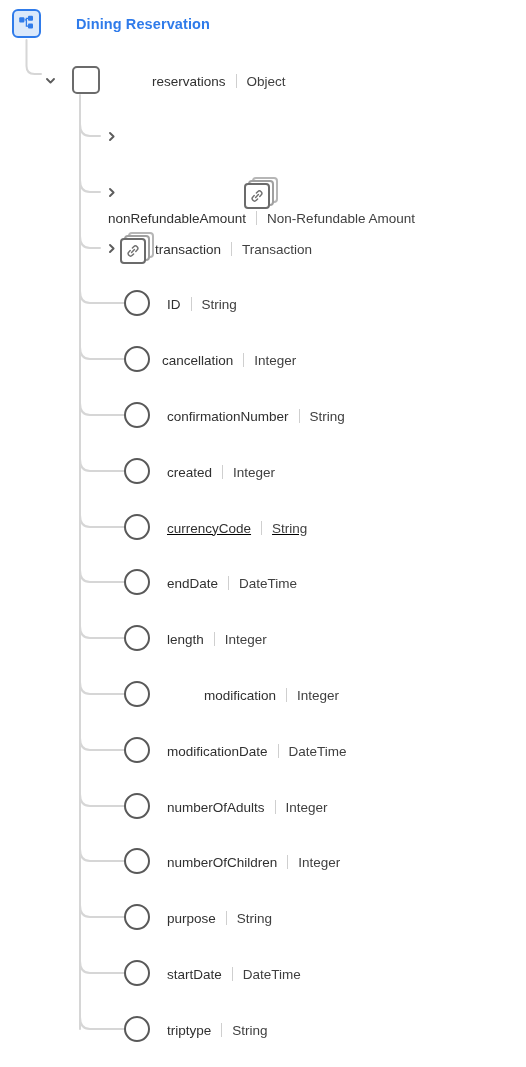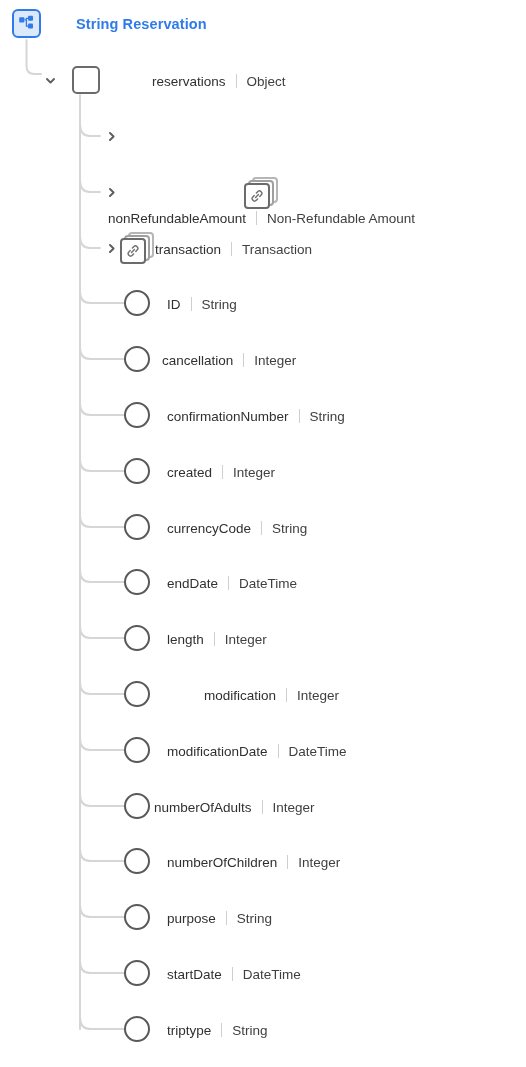--- a/index.html
+++ b/index.html
@@ -185,21 +185,21 @@
 
   <div class="root-head">
     <div class="root-icon">
       <svg width="17" height="17" viewBox="0 0 17 17" aria-hidden="true">
         <rect x="1.2" y="2.2" width="5.2" height="5.2" rx="1" fill="#2f7bea"></rect>
         <rect x="10.0" y="0.8" width="5.0" height="5.0" rx="1" fill="#2f7bea"></rect>
         <rect x="10.0" y="8.6" width="5.0" height="5.0" rx="1" fill="#2f7bea"></rect>
         <path d="M6.6 4.8 H8.4 V3.3 H10.0 M8.4 4.8 V11.1 H10.0" stroke="#2f7bea" stroke-width="1.3" fill="none"></path>
       </svg>
     </div>
-    <div class="root-title">String Reservation</div>
+    <div class="root-title">Dining Reservation</div>
   </div>
 
 <div class="node" style="left: 63px; top: 65px; padding-left: 9px;">
       <div class="sq"></div>
       <div class="labels" style="margin-left: 52px;">
         <span class="nm">reservations</span>
         <span class="divider"></span>
         <span class="ty">Object</span>
       </div>
     </div>
@@ -290,21 +290,21 @@
     <div class="node" style="top: 456px; left: 124px;">
       <div class="circ"></div>
       <div class="labels" style="margin-left: 17px;">
         <span class="nm">created</span>
         <span class="divider"></span>
         <span class="ty">Integer</span>
       </div>
     </div>
     <div class="node" style="top: 512px; left: 124px;">
       <div class="circ"></div>
-      <div class="labels" style="margin-left: 17px;">
+      <div class="labels" style="margin-left: 17px; text-decoration: underline;">
         <span class="nm">currencyCode</span>
         <span class="divider"></span>
         <span class="ty">String</span>
       </div>
     </div>
     <div class="node" style="top: 567px; left: 124px;">
       <div class="circ"></div>
       <div class="labels" style="margin-left: 17px;">
         <span class="nm">endDate</span>
         <span class="divider"></span>
@@ -330,21 +330,21 @@
     <div class="node" style="top: 735px; left: 124px;">
       <div class="circ"></div>
       <div class="labels" style="margin-left: 17px;">
         <span class="nm">modificationDate</span>
         <span class="divider"></span>
         <span class="ty">DateTime</span>
       </div>
     </div>
     <div class="node" style="top: 791px; left: 124px;">
       <div class="circ"></div>
-      <div class="labels" style="margin-left: 4px;">
+      <div class="labels" style="margin-left: 17px;">
         <span class="nm">numberOfAdults</span>
         <span class="divider"></span>
         <span class="ty">Integer</span>
       </div>
     </div>
     <div class="node" style="top: 846px; left: 124px;">
       <div class="circ"></div>
       <div class="labels" style="margin-left: 17px;">
         <span class="nm">numberOfChildren</span>
         <span class="divider"></span>

